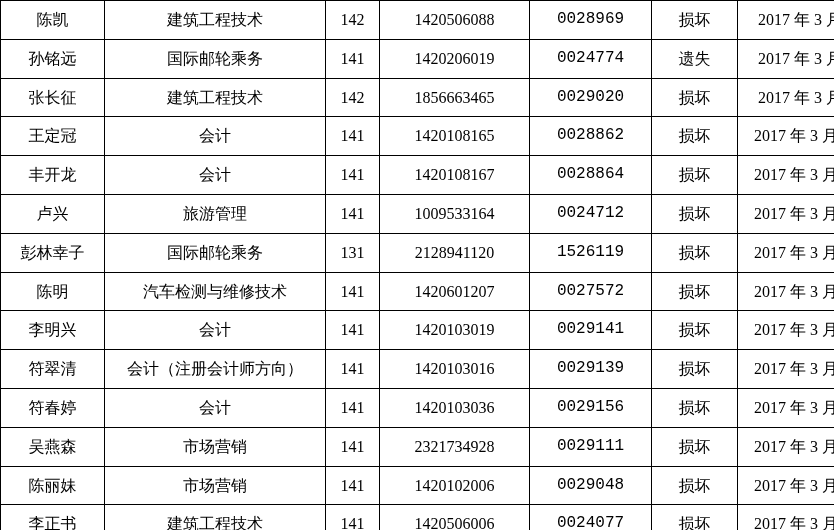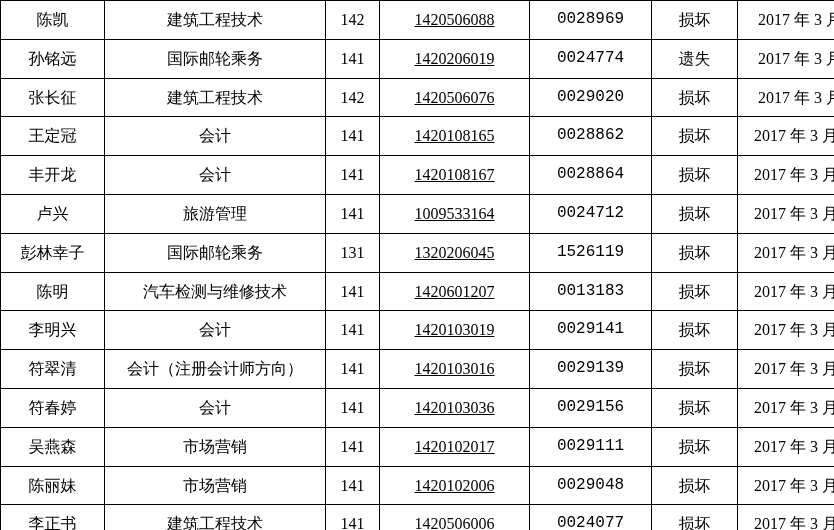--- a/index.html
+++ b/index.html
@@ -40,21 +40,21 @@
   col.c-major  { width: 221px; }
   col.c-class  { width: 54px; }
   col.c-id     { width: 150px; }
   col.c-cert   { width: 122px; }
   col.c-status { width: 86px; }
   col.c-date   { width: 157px; }
 
   td.name   { font-size: 17px; }
   td.major  { font-size: 17px; margin-top: 39px; }
   td.class  { font-size: 16px; }
-  td.id     { font-size: 16px; text-decoration: underline; }
+  td.id     { font-size: 16px; }
   td.cert   { font-size: 16px; font-family: Liberation Mono, monospace; }
   td.status { font-size: 17px; margin-top: 15px; }
   td.date   { font-size: 16px; }
 </style>
 </head>
 <body>
 
 <div id="sheet">
   <table class="records">
     <colgroup>
@@ -82,21 +82,21 @@
           <td class="class">141</td>
           <td class="id">1420206019</td>
           <td class="cert">0024774</td>
           <td class="status">遗失</td>
           <td class="date">2017 年 3 月 9 日</td>
         </tr>
         <tr>
           <td class="name">张长征</td>
           <td class="major">建筑工程技术</td>
           <td class="class">142</td>
-          <td class="id">1420506076</td>
+          <td class="id">1856663465</td>
           <td class="cert">0029020</td>
           <td class="status">损坏</td>
           <td class="date">2017 年 3 月 9 日</td>
         </tr>
         <tr>
           <td class="name">王定冠</td>
           <td class="major">会计</td>
           <td class="class">141</td>
           <td class="id">1420108165</td>
           <td class="cert">0028862</td>
@@ -118,31 +118,31 @@
           <td class="class">141</td>
           <td class="id">1009533164</td>
           <td class="cert">0024712</td>
           <td class="status">损坏</td>
           <td class="date">2017 年 3 月 13 日</td>
         </tr>
         <tr>
           <td class="name">彭林幸子</td>
           <td class="major">国际邮轮乘务</td>
           <td class="class">131</td>
-          <td class="id">1320206045</td>
+          <td class="id">2128941120</td>
           <td class="cert">1526119</td>
           <td class="status">损坏</td>
           <td class="date">2017 年 3 月 13 日</td>
         </tr>
         <tr>
           <td class="name">陈明</td>
           <td class="major">汽车检测与维修技术</td>
           <td class="class">141</td>
           <td class="id">1420601207</td>
-          <td class="cert">0013183</td>
+          <td class="cert">0027572</td>
           <td class="status">损坏</td>
           <td class="date">2017 年 3 月 13 日</td>
         </tr>
         <tr>
           <td class="name">李明兴</td>
           <td class="major">会计</td>
           <td class="class">141</td>
           <td class="id">1420103019</td>
           <td class="cert">0029141</td>
           <td class="status">损坏</td>
@@ -163,21 +163,21 @@
           <td class="class">141</td>
           <td class="id">1420103036</td>
           <td class="cert">0029156</td>
           <td class="status">损坏</td>
           <td class="date">2017 年 3 月 13 日</td>
         </tr>
         <tr>
           <td class="name">吴燕森</td>
           <td class="major">市场营销</td>
           <td class="class">141</td>
-          <td class="id">1420102017</td>
+          <td class="id">2321734928</td>
           <td class="cert">0029111</td>
           <td class="status">损坏</td>
           <td class="date">2017 年 3 月 13 日</td>
         </tr>
         <tr>
           <td class="name">陈丽妹</td>
           <td class="major">市场营销</td>
           <td class="class">141</td>
           <td class="id">1420102006</td>
           <td class="cert">0029048</td>

